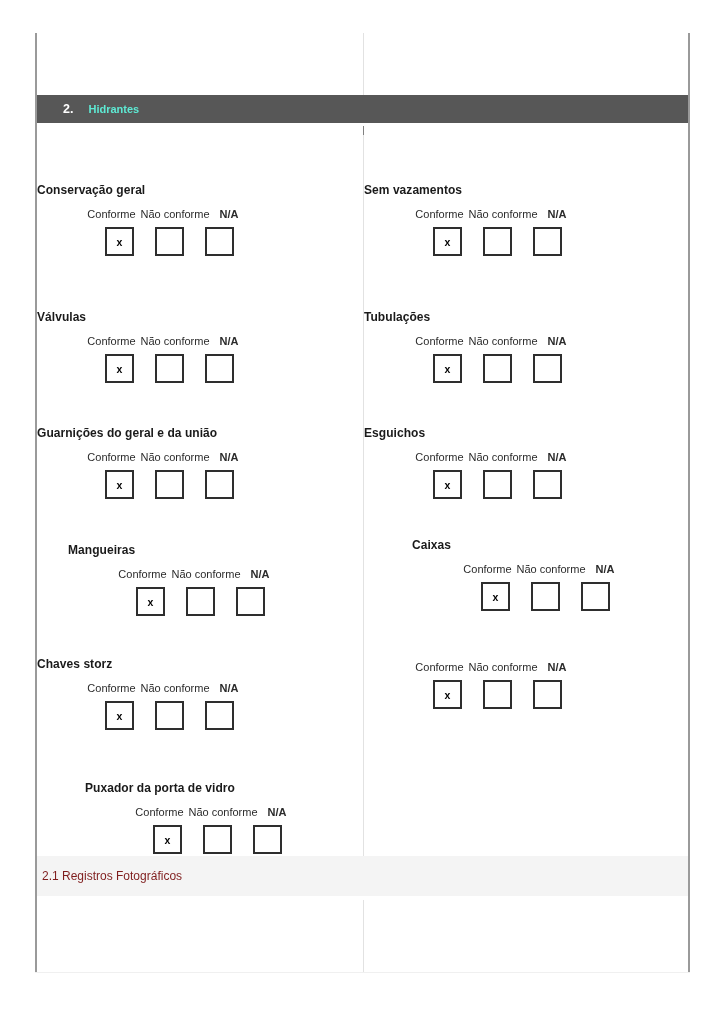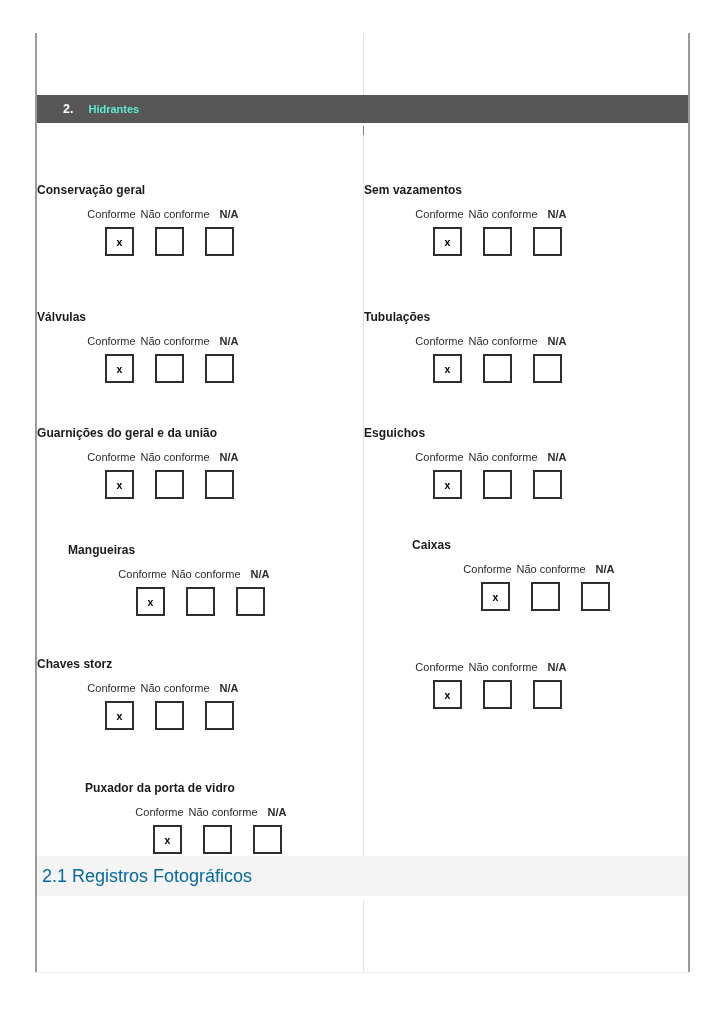--- a/index.html
+++ b/index.html
@@ -161,22 +161,22 @@
     position: absolute;
     left: 0;
     top: 823px;
     width: 100%;
     height: 40px;
     background: #f4f4f4;
     display: flex;
     align-items: center;
   }
   .subsection-text {
-    font-size: 18px;
-    color: #0369a1;
+    font-size: 12px;
+    color: #7f1d1d;
     margin-left: 5px;
   }
 </style>
 </head>
 <body>
 
 <div class="hairline-top"></div>
 
 <div id="page">
 

